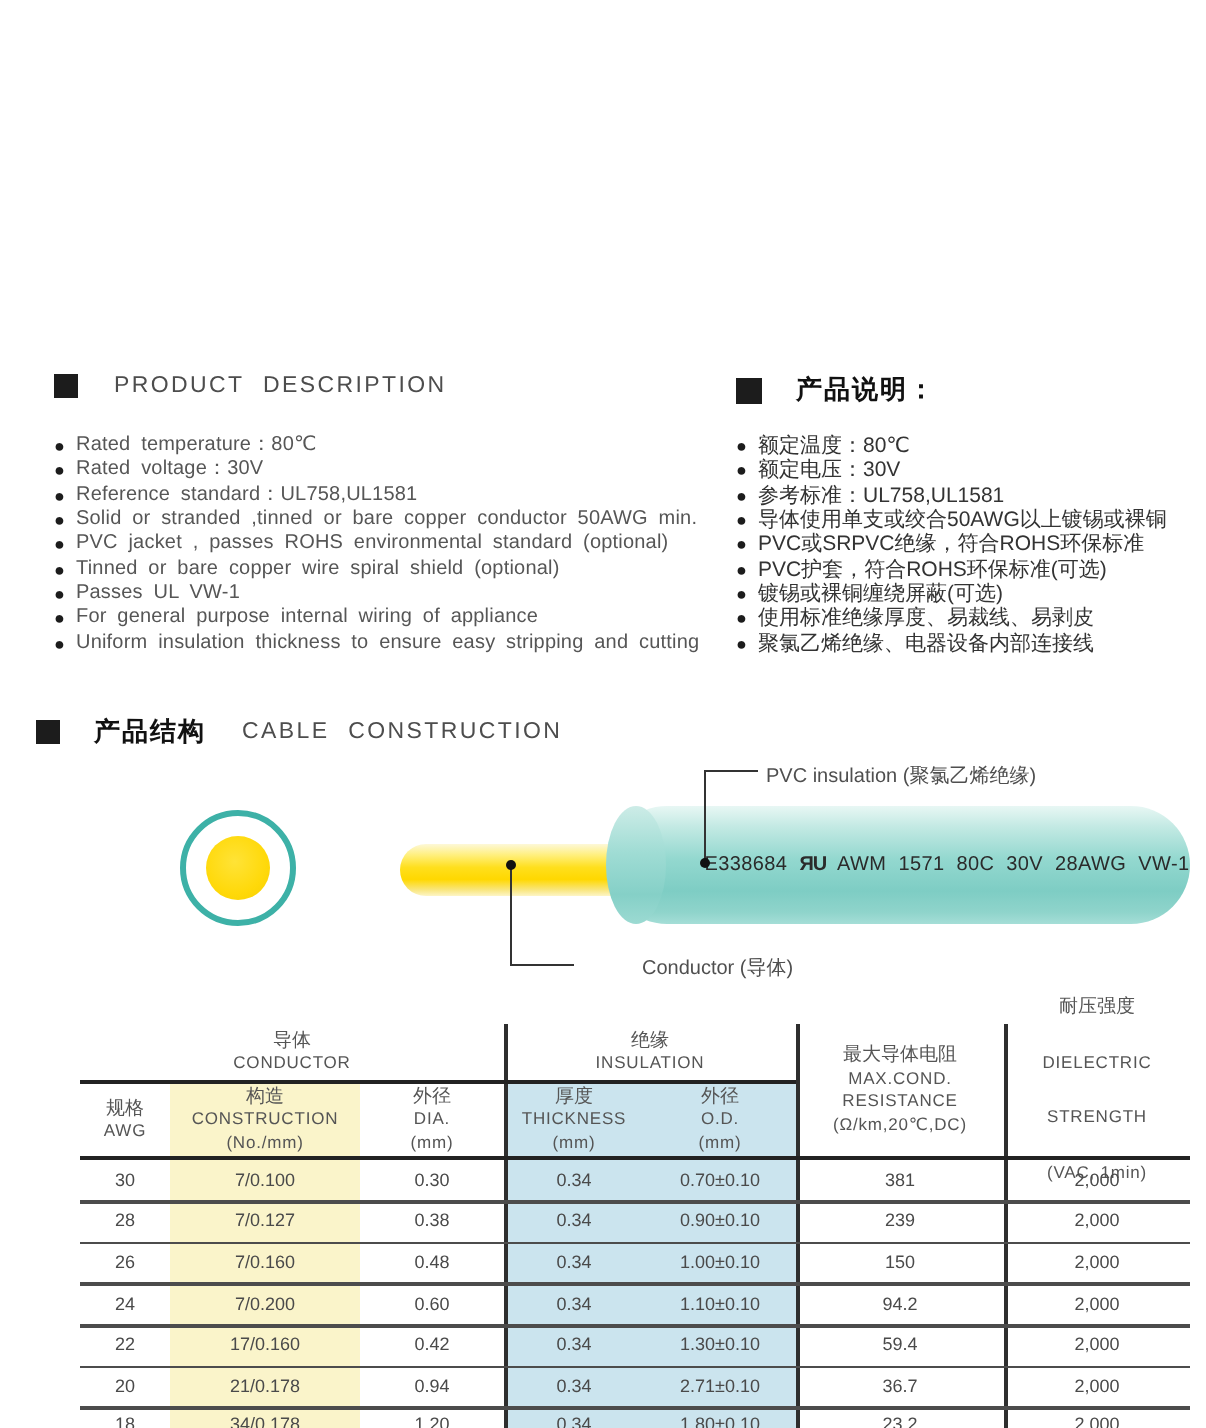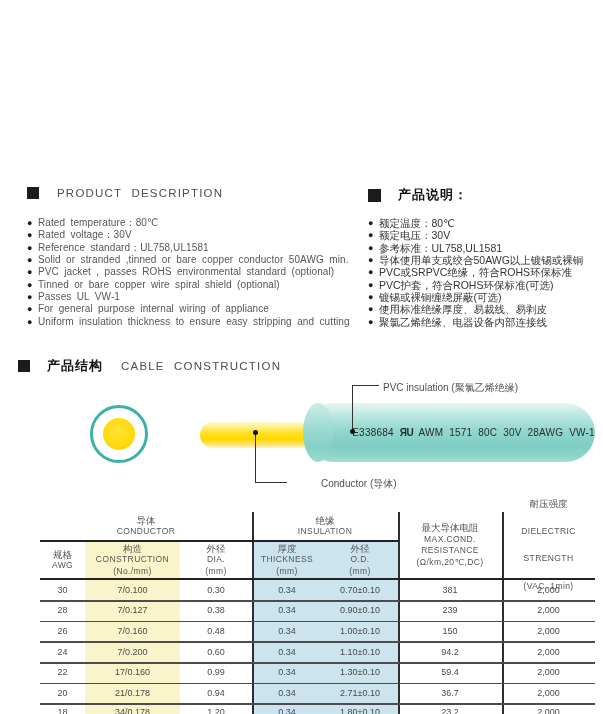--- a/index.html
+++ b/index.html
@@ -236,21 +236,21 @@
     <div class="c c1">7/0.200</div>
     <div class="c c2">0.60</div>
     <div class="c c3">0.34</div>
     <div class="c c4">1.10±0.10</div>
     <div class="c c5">94.2</div>
     <div class="c c6">2,000</div>
   </div>
   <div class="trow" style="top:149.9px;">
     <div class="c c0">22</div>
     <div class="c c1">17/0.160</div>
-    <div class="c c2">0.99</div>
+    <div class="c c2">0.42</div>
     <div class="c c3">0.34</div>
     <div class="c c4">1.30±0.10</div>
     <div class="c c5">59.4</div>
     <div class="c c6">2,000</div>
   </div>
   <div class="trow" style="top:170.5px;">
     <div class="c c0">20</div>
     <div class="c c1">21/0.178</div>
     <div class="c c2">0.94</div>
     <div class="c c3">0.34</div>

